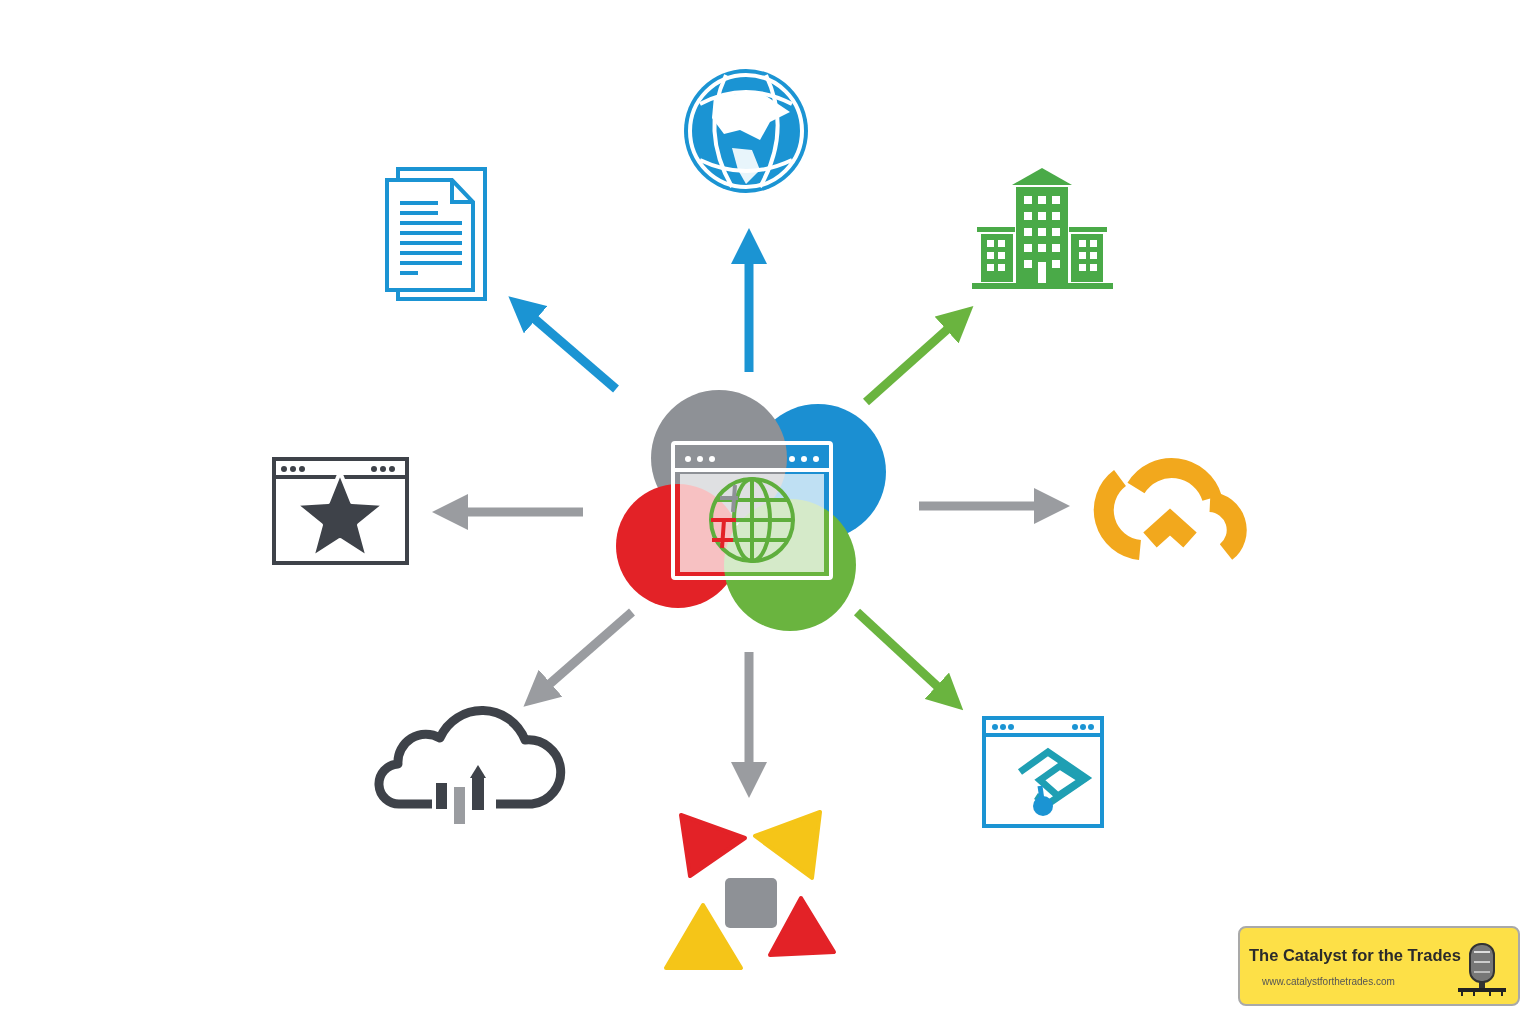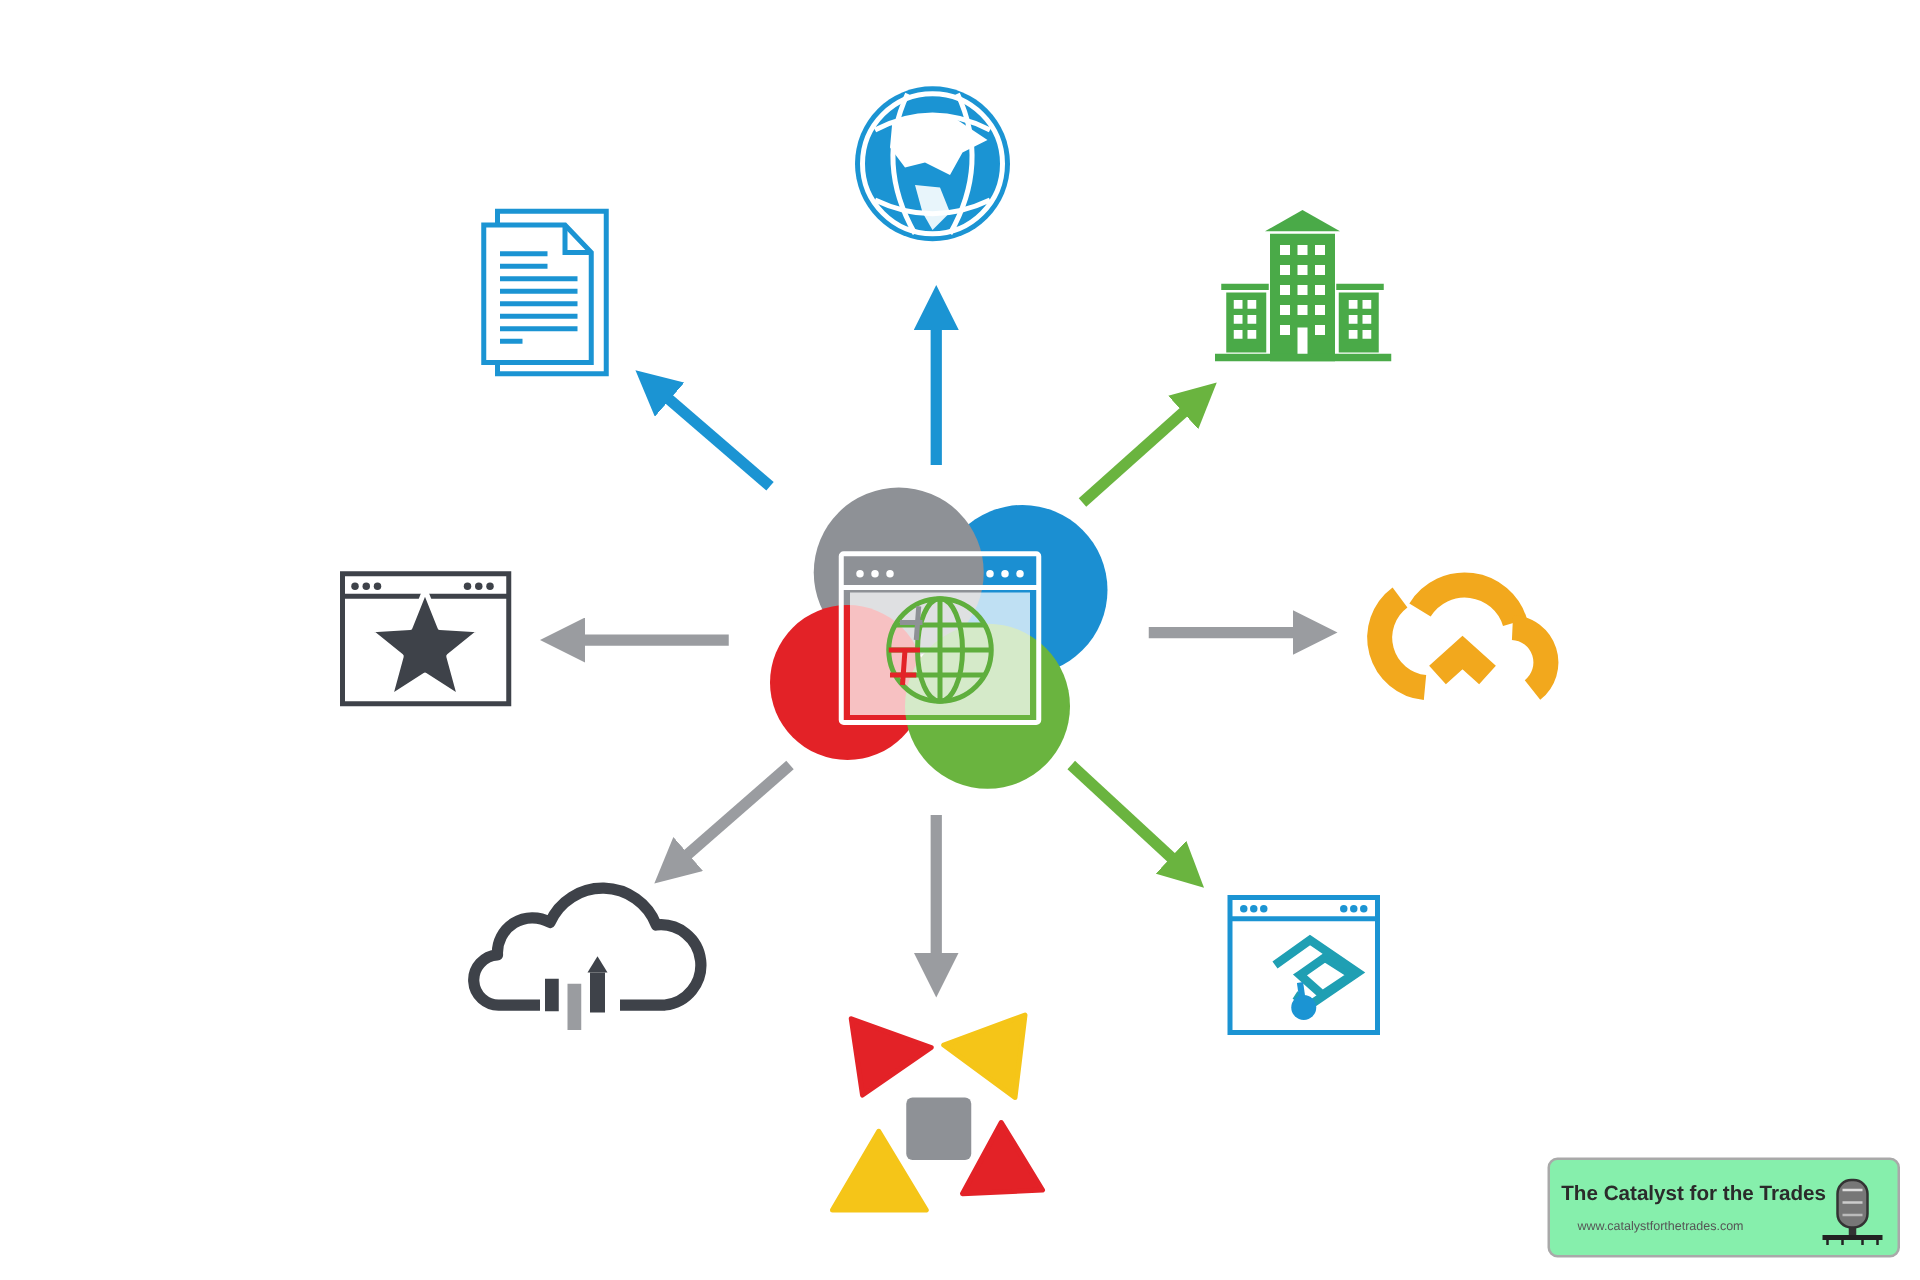--- a/index.html
+++ b/index.html
@@ -1,18 +1,18 @@
 <!DOCTYPE html>
 <html><head>
 <meta charset="utf-8">
 <style>
   html, body { margin:0; padding:0; }
   body { width:1536px; height:1024px; background:#ffffff; position:relative; overflow:hidden; font-family:"Liberation Sans", sans-serif; }
   svg.canvas { position:absolute; left:0; top:0; }
-  .badge { position:absolute; left:1238px; top:926px; width:282px; height:80px; box-sizing:border-box; border:2px solid #a9a9a9; border-radius:8px; background:#86efac; }
+  .badge { position:absolute; left:1238px; top:926px; width:282px; height:80px; box-sizing:border-box; border:2px solid #a9a9a9; border-radius:8px; background:#fde047; }
   .badge-title { position:absolute; left:9px; top:18px; font-size:16.5px; font-weight:bold; color:#2b2b2b; white-space:nowrap; }
   .badge-url { position:absolute; left:22px; top:48px; font-size:10px; color:#555; white-space:nowrap; }
   .badge-mic { position:absolute; left:214px; top:10px; width:56px; height:60px; }
 </style>
 </head>
 <body>
 
 <svg class="canvas" width="1536" height="1024" viewBox="0 0 1536 1024">
   <defs>
     <marker id="ah-blue" markerWidth="4" markerHeight="4" refX="2" refY="2" orient="auto" markerUnits="strokeWidth">

